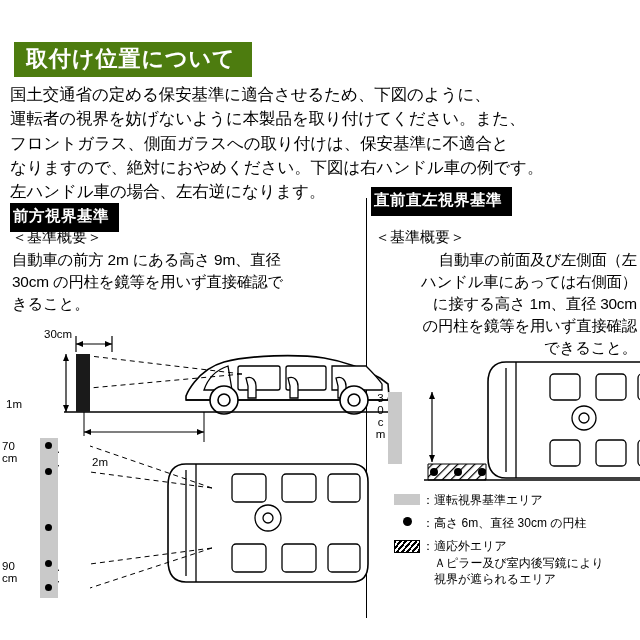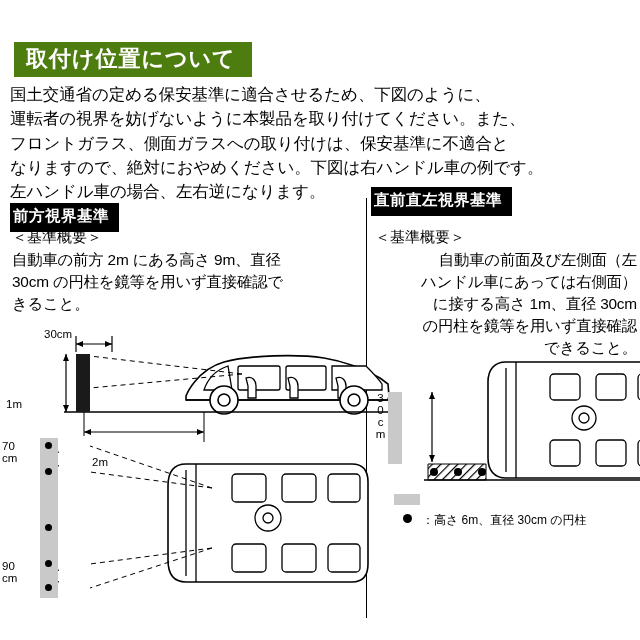--- a/index.html
+++ b/index.html
@@ -263,22 +263,31 @@
 
     <div class="gray-col" style="left:16px;top:40px;width:14px;height:72px;"></div>
     <div class="lbl-v" style="left:2px;top:40px;">30cm</div>
   </div>
 
   <div class="legend">
     <div class="legend-row">
       <div class="legend-key">
           <div class="legend-swatch-gray"></div>
         </div>
+      <div class="legend-txt">：運転視界基準エリア</div>
     </div>
     <div class="legend-row">
       <div class="legend-key">
           <div class="legend-swatch-dot"></div>
         </div>
       <div class="legend-txt">：高さ 6m、直径 30cm の円柱</div>
     </div>
+    <div class="legend-row">
+      <div class="legend-key">
+          <div class="legend-swatch-hatch"></div>
+        </div>
+      <div class="legend-txt">：適応外エリア
+　Ａピラー及び室内後写鏡により
+　視界が遮られるエリア</div>
+    </div>
   </div>
 
 </div>
 
 </body></html>

